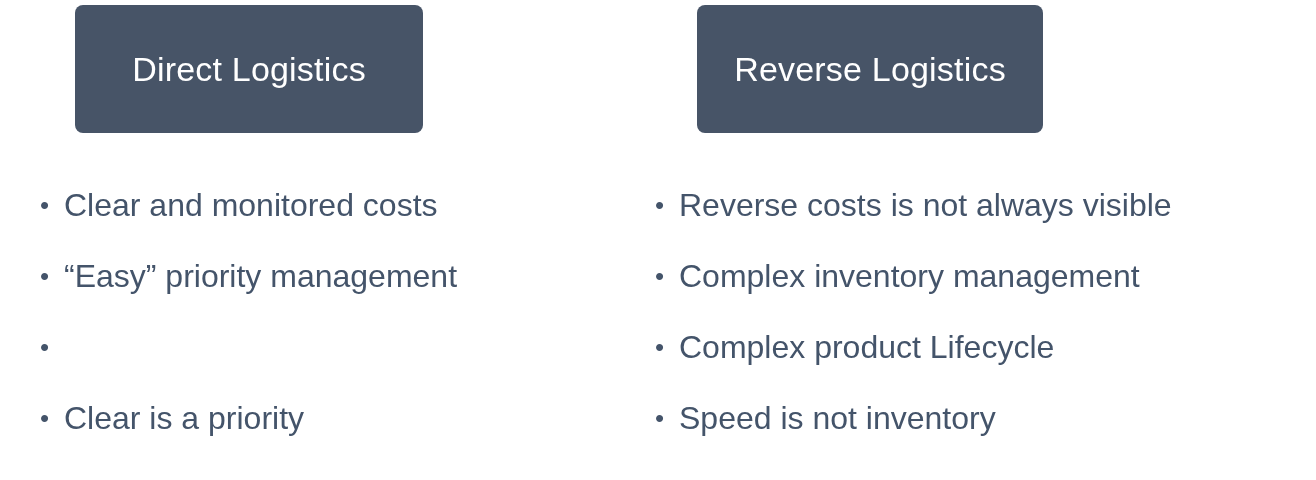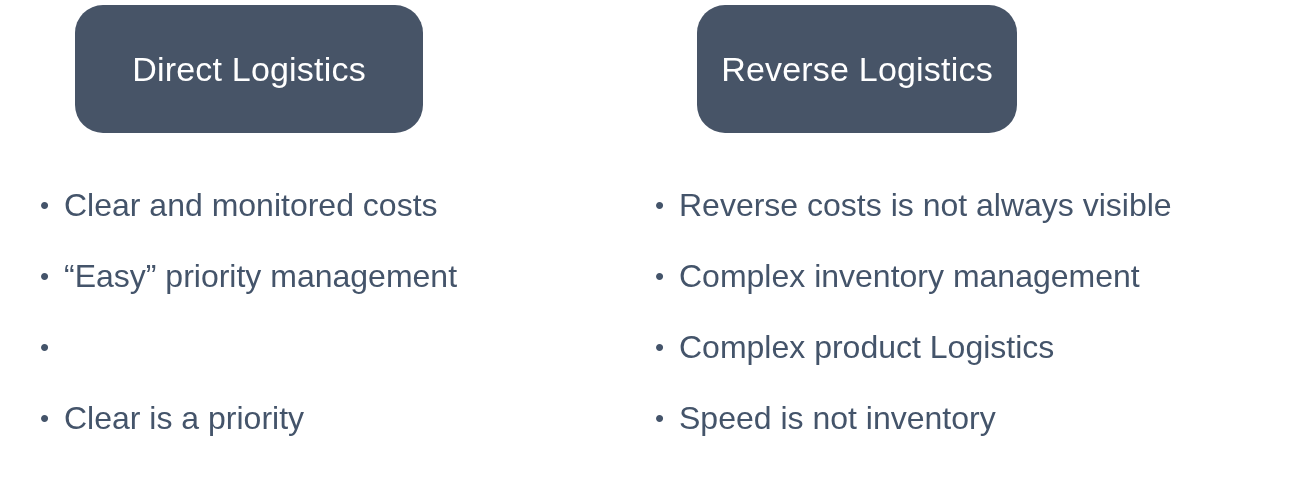--- a/index.html
+++ b/index.html
@@ -13,27 +13,27 @@
     height: 480px;
     background: #ffffff;
     overflow: hidden;
     font-family: "Liberation Sans", sans-serif;
   }
   .header-box {
     position: absolute;
     top: 5px;
     height: 128px;
     background: #475467;
-    border-radius: 28px;
+    border-radius: 8px;
     display: flex;
     align-items: center;
     justify-content: center;
   }
   .header-box.left  { left: 75px;  width: 348px; }
-  .header-box.right { left: 697px; width: 320px; }
+  .header-box.right { left: 697px; width: 346px; }
   .header-box .title {
     color: #ffffff;
     font-size: 34px;
     font-weight: 400;
     letter-spacing: 0.2px;
     white-space: nowrap;
   }
   .bullet-list {
     position: absolute;
     top: 183px;
@@ -96,21 +96,21 @@
     <li>
       <span class="bullet-glyph">•</span>
       <span>Reverse costs is not always visible</span>
     </li>
     <li>
       <span class="bullet-glyph">•</span>
       <span>Complex inventory management</span>
     </li>
     <li>
       <span class="bullet-glyph">•</span>
-      <span>Complex product Logistics</span>
+      <span>Complex product Lifecycle</span>
     </li>
     <li>
       <span class="bullet-glyph">•</span>
       <span>Speed is not inventory</span>
     </li>
   </ul>
 
 </div>
 
 </body></html>

